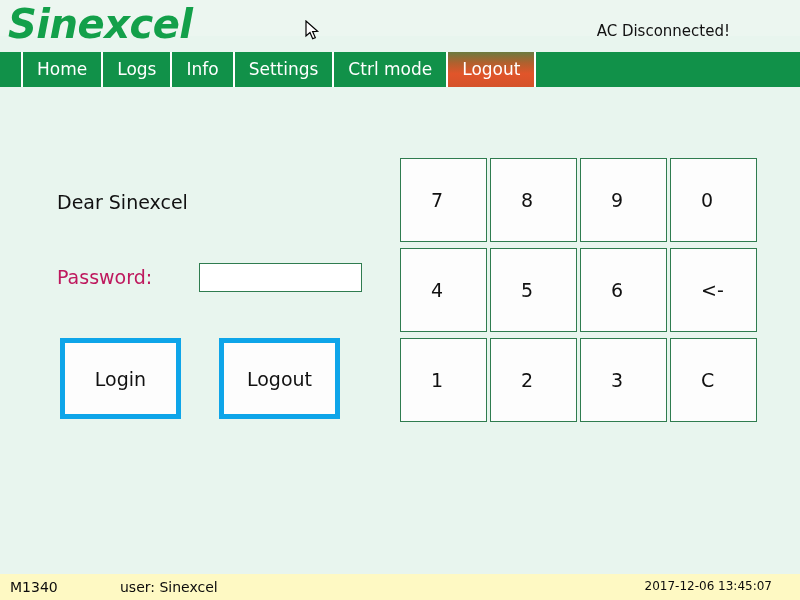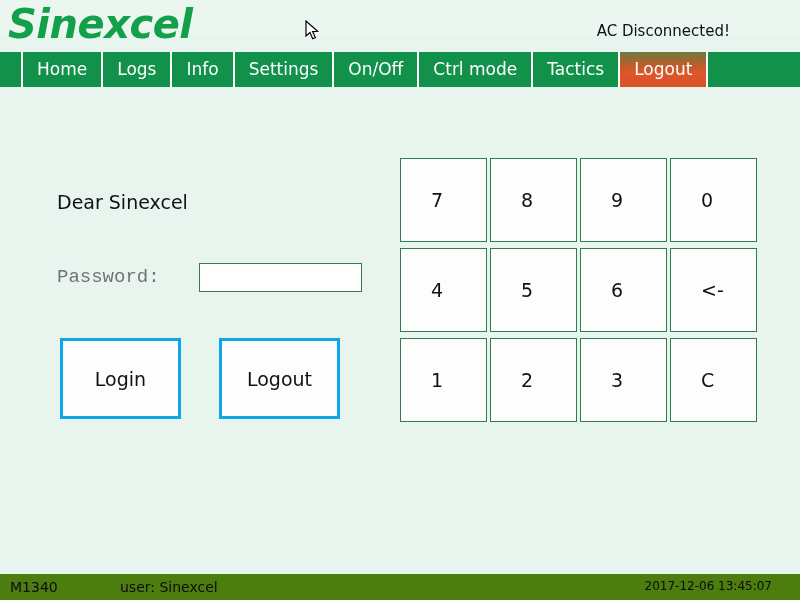--- a/index.html
+++ b/index.html
@@ -119,23 +119,22 @@
   }
   .greeting .line2 {
     padding-left: 5px;
   }
 
   .pw-label {
     position: absolute;
     left: 57px;
     top: 179px;
     font-size: 19px;
-    color: #737373;
-    white-space: nowrap;
-    font-family: Liberation Mono, monospace;
+    color: #be185d;
+    white-space: nowrap;
   }
   .pw-input {
     position: absolute;
     left: 199px;
     top: 176px;
     width: 163px;
     height: 29px;
     box-sizing: border-box;
     background: #ffffff;
     border: 1px solid #2f7c4f;
@@ -143,21 +142,21 @@
     font-size: 17px;
     color: #111111;
     padding: 0 5px;
     outline: none;
   }
 
   .action-btn {
     position: absolute;
     box-sizing: border-box;
     background: #fdfdfd;
-    border: 3px solid #0ea5e9;
+    border: 5px solid #0ea5e9;
     display: flex;
     align-items: center;
     justify-content: center;
     font-size: 19px;
     color: #111111;
     cursor: pointer;
     user-select: none;
     text-align: right;
   }
   .btn-login  { left: 60px;  top: 251px; width: 121px; height: 81px; }
@@ -188,21 +187,21 @@
     user-select: none;
   }
 
   
   .statusbar {
     position: absolute;
     left: 0;
     top: 574px;
     width: 800px;
     height: 26px;
-    background: #4d7c0f;
+    background: #fef9c3;
   }
   .status-id {
     position: absolute;
     left: 10px;
     top: 5px;
     font-size: 14px;
     color: #0c0c0c;
     white-space: nowrap;
   }
   .status-user {
@@ -242,23 +241,21 @@
     <div class="logo">Sinexcel</div>
     <div class="ac-status">AC Disconnected!</div>
   </div>
 
   <div class="navbar">
     <div class="nav-lead"></div>
     <div class="nav-tab">Home</div>
     <div class="nav-tab">Logs</div>
     <div class="nav-tab">Info</div>
     <div class="nav-tab">Settings</div>
-    <div class="nav-tab">On/Off</div>
     <div class="nav-tab">Ctrl mode</div>
-    <div class="nav-tab">Tactics</div>
     <div class="nav-tab active">Logout</div>
     <div class="nav-tail"></div>
   </div>
 
   <div class="content">
 
     <div class="greeting">
       <div>Dear Sinexcel</div>
     </div>
 

